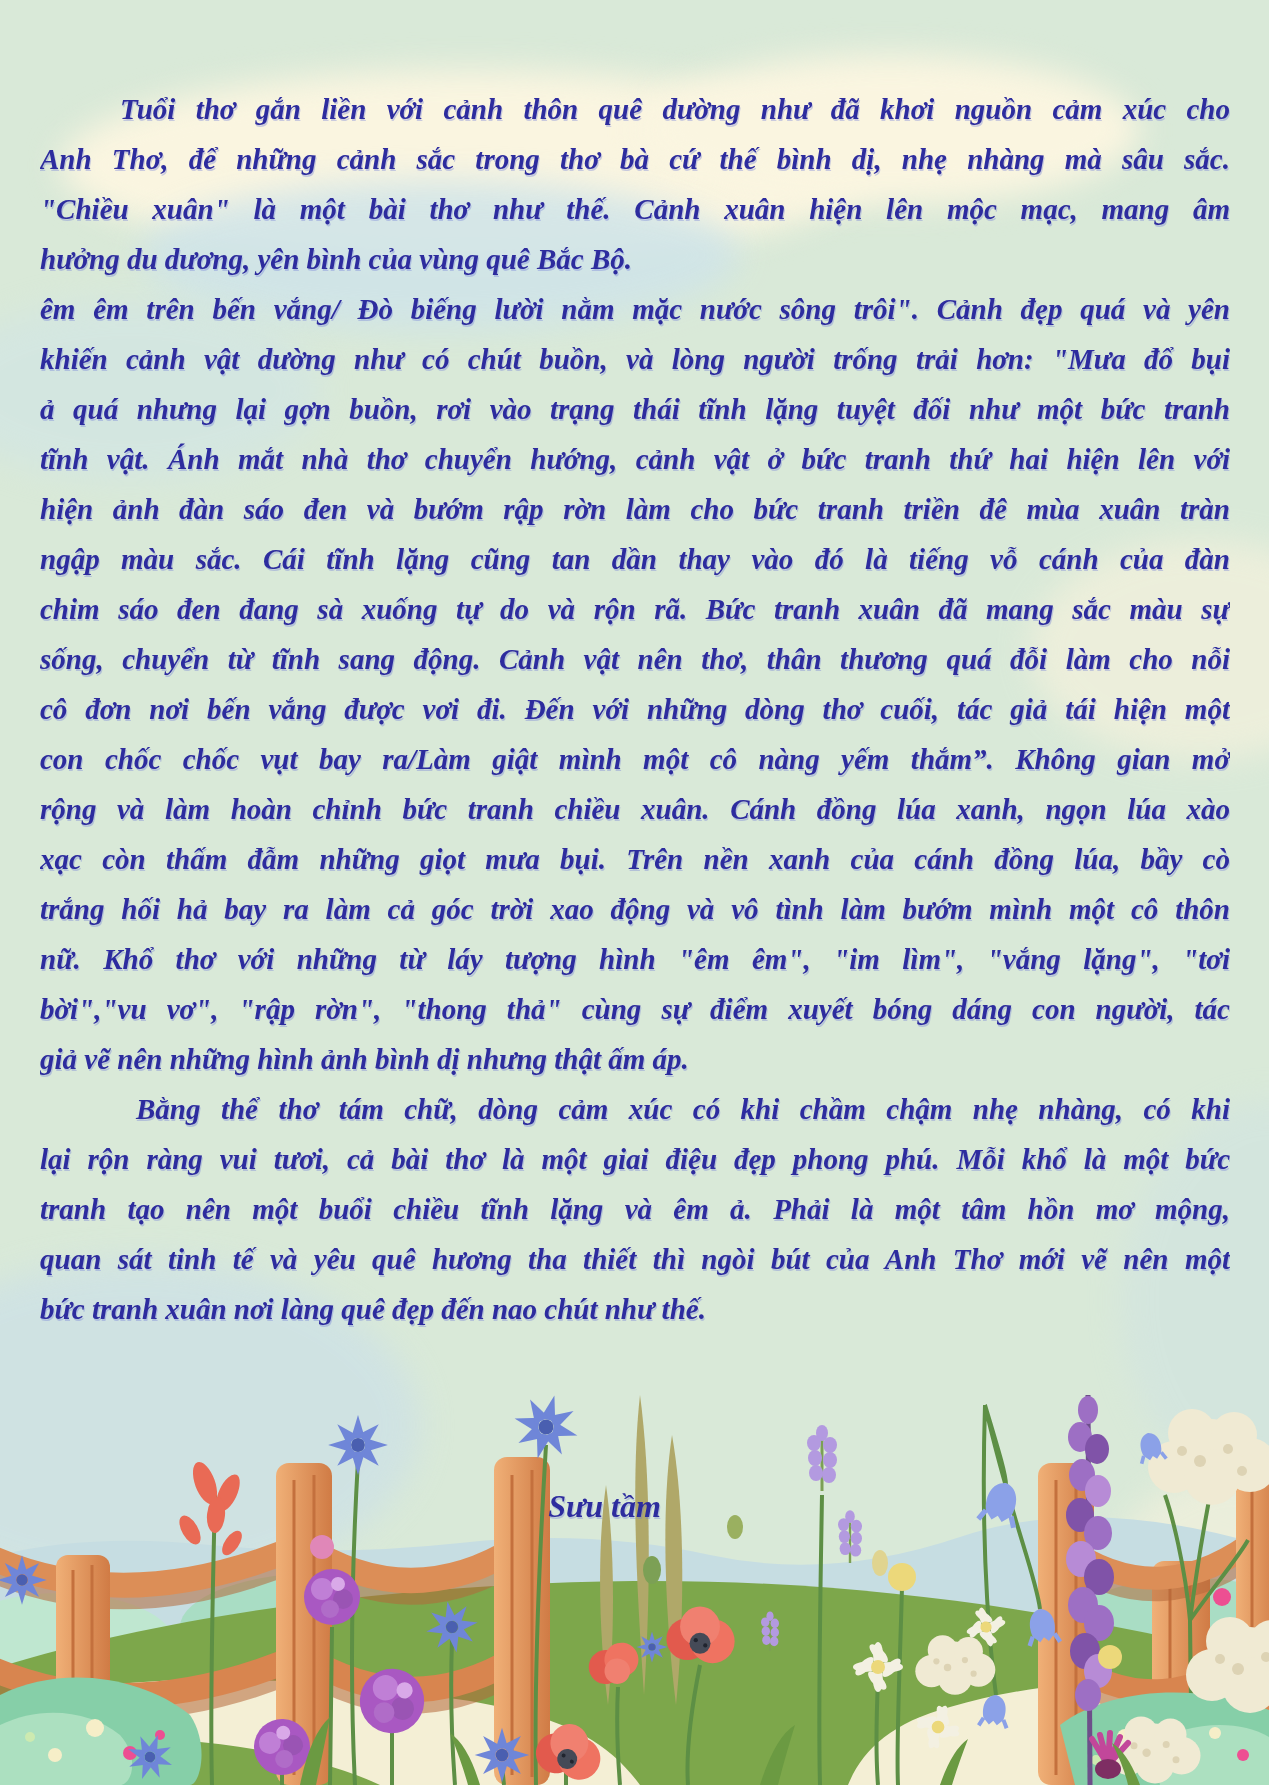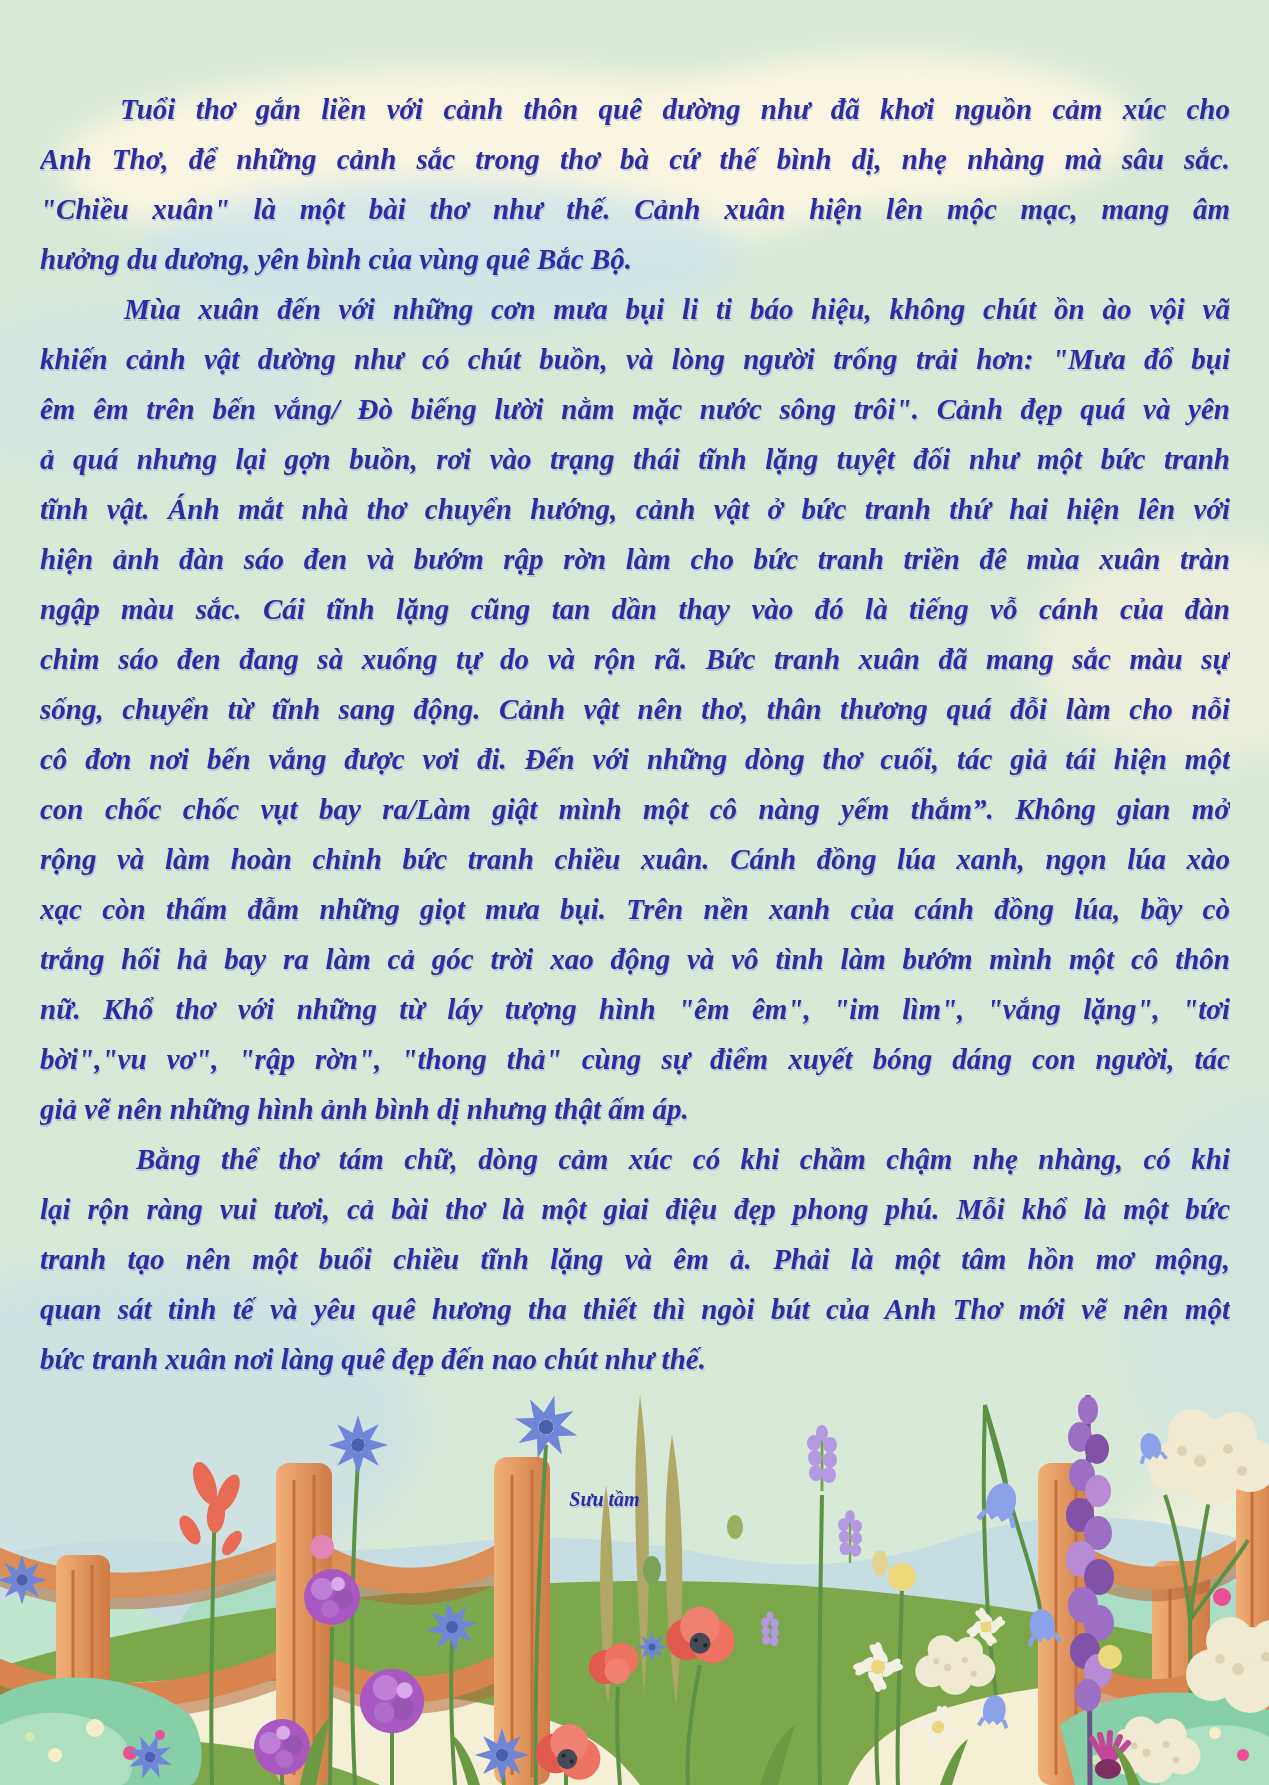--- a/index.html
+++ b/index.html
@@ -28,21 +28,21 @@
     height:50px; overflow:hidden; white-space:normal;
     text-align:justify; text-align-last:justify;
     text-shadow:1px 2px 0 rgba(110,120,215,.35);
   }
   .line.plast{text-align:right; text-align-last:left;}
   .ind80{text-indent:80px;} .ind84{text-indent:84px;} .ind96{text-indent:96px;}
 
   .attribution{
     position:absolute; left:0; right:60px; top:1488px; z-index:3;
     text-align:center; color:#2d2c9e;
-    font-style:italic; font-weight:700; font-size:20px;
+    font-style:italic; font-weight:700; font-size:32px;
     text-shadow:1px 2px 0 rgba(110,120,215,.35);
   }
   .meadow{position:absolute; left:0; bottom:0; z-index:1; display:block;}
 </style>
 </head>
 <body>
 
 <div class="page">
 
   <div class="cloud c1"></div>
@@ -336,23 +336,22 @@
       <path d="M1140,420 Q1128,388 1112,378 Q1124,402 1128,420 Z"></path>
     </g>
   </svg>
 
   <div class="text-block">
     <div class="line ind80">Tuổi thơ gắn liền với cảnh thôn quê dường như đã khơi nguồn cảm xúc cho</div>
     <div class="line">Anh Thơ, để những cảnh sắc trong thơ bà cứ thế bình dị, nhẹ nhàng mà sâu sắc.</div>
     <div class="line">"Chiều xuân" là một bài thơ như thế. Cảnh xuân hiện lên mộc mạc, mang âm</div>
     <div class="line plast">hưởng du dương, yên bình của vùng quê Bắc Bộ.</div>
 
-    <div class="line ind84">Mùa xuân đến với những cơn mưa bụi li ti báo hiệu, không chút ồn ào vội vã</div>
+    <div class="line">êm êm trên bến vắng/ Đò biếng lười nằm mặc nước sông trôi". Cảnh đẹp quá và yên</div>
     <div class="line">khiến cảnh vật dường như có chút buồn, và lòng người trống trải hơn: "Mưa đổ bụi</div>
-    <div class="line">êm êm trên bến vắng/ Đò biếng lười nằm mặc nước sông trôi". Cảnh đẹp quá và yên</div>
     <div class="line">ả quá nhưng lại gợn buồn, rơi vào trạng thái tĩnh lặng tuyệt đối như một bức tranh</div>
     <div class="line">tĩnh vật. Ánh mắt nhà thơ chuyển hướng, cảnh vật ở bức tranh thứ hai hiện lên với</div>
     <div class="line">hiện ảnh đàn sáo đen và bướm rập rờn làm cho bức tranh triền đê mùa xuân tràn</div>
     <div class="line">ngập màu sắc. Cái tĩnh lặng cũng tan dần thay vào đó là tiếng vỗ cánh của đàn</div>
     <div class="line">chim sáo đen đang sà xuống tự do và rộn rã. Bức tranh xuân đã mang sắc màu sự</div>
     <div class="line">sống, chuyển từ tĩnh sang động. Cảnh vật nên thơ, thân thương quá đỗi làm cho nỗi</div>
     <div class="line">cô đơn nơi bến vắng được vơi đi. Đến với những dòng thơ cuối, tác giả tái hiện một</div>
     <div class="line">con chốc chốc vụt bay ra/Làm giật mình một cô nàng yếm thắm”. Không gian mở</div>
     <div class="line">rộng và làm hoàn chỉnh bức tranh chiều xuân. Cánh đồng lúa xanh, ngọn lúa xào</div>
     <div class="line">xạc còn thấm đẫm những giọt mưa bụi. Trên nền xanh của cánh đồng lúa, bầy cò</div>

